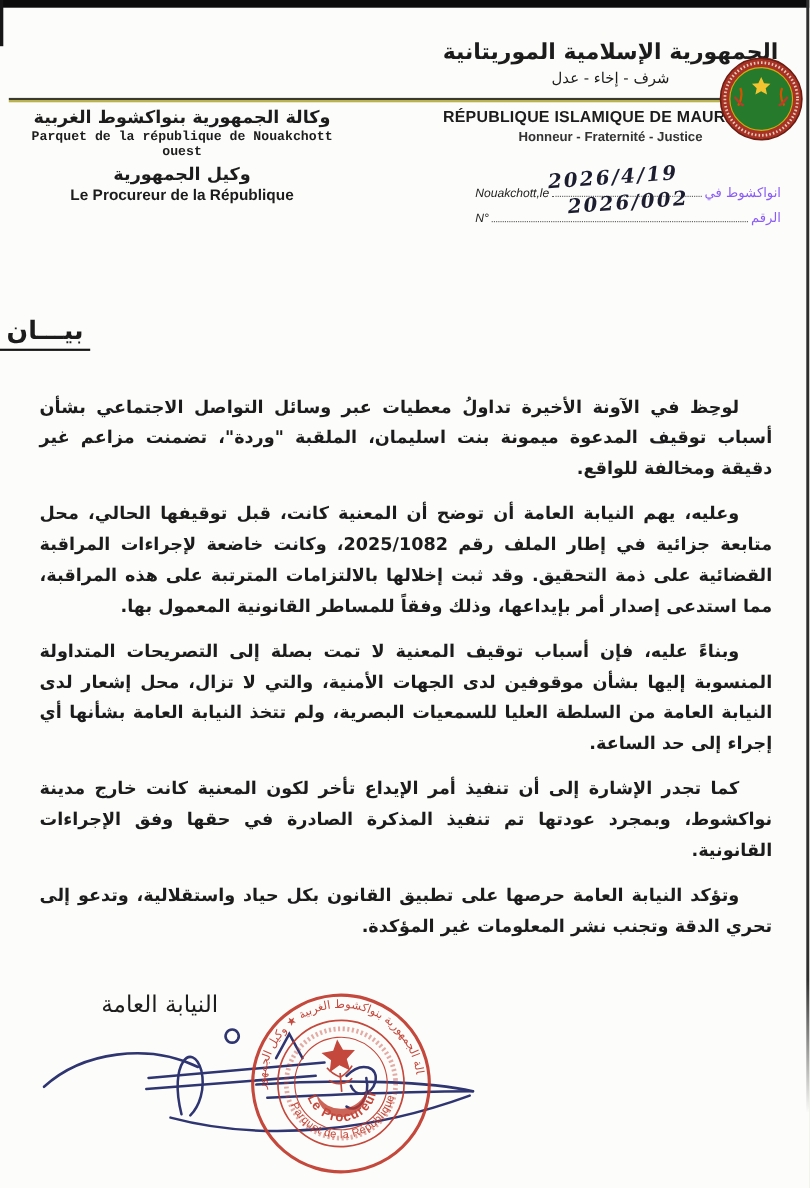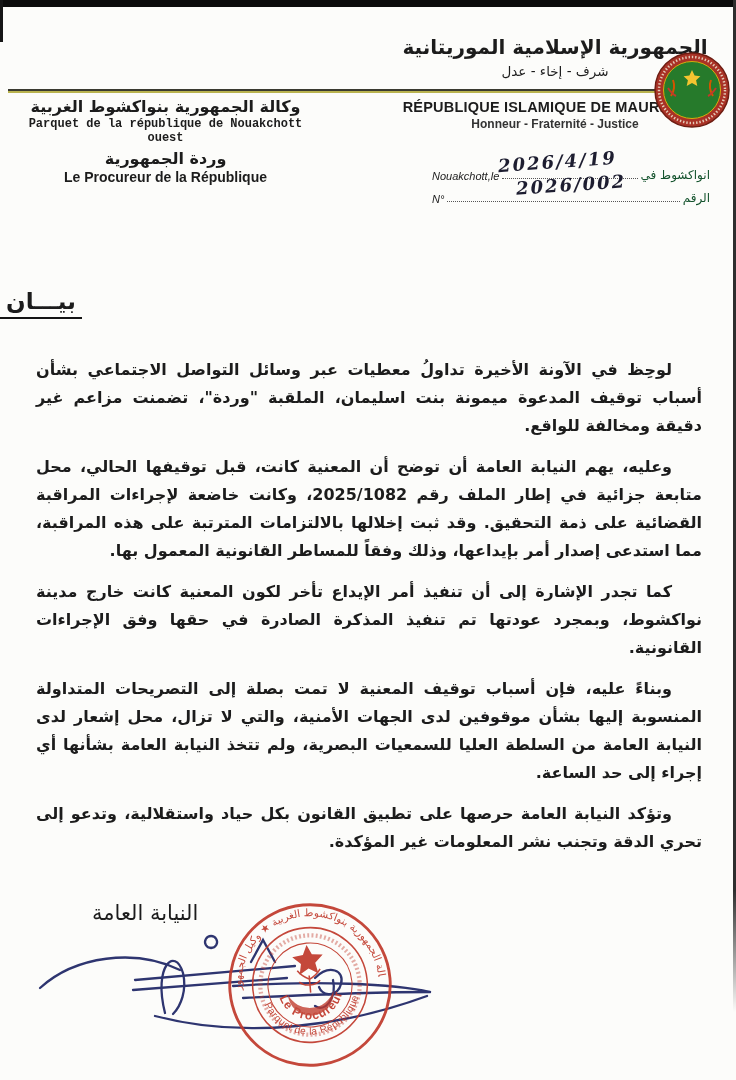--- a/index.html
+++ b/index.html
@@ -32,21 +32,21 @@
   .office-block { position:absolute; left:18px; top:97px; width:295px; text-align:center; }
   .office-ar1 { font-size:16px; font-weight:bold; }
   .office-fr1 { font-family:Liberation Mono, monospace; font-size:12px; font-weight:bold; margin-top:1px; }
   .office-ar2 { font-size:16px; font-weight:bold; margin-top:4px; }
   .office-fr2 { font-family:"Liberation Sans", sans-serif; font-size:14px; font-weight:bold; margin-top:1px; }
 
   
   .ref-block { position:absolute; left:432px; top:160px; width:278px; }
   .ref-line { position:relative; display:flex; align-items:flex-end; height:23px; }
   .ref-fr { font-family:"Liberation Sans", sans-serif; font-size:11px; color:#222; padding-bottom:1px;font-style:italic; }
-  .ref-ar { font-size:12px; color:#14532d; padding-bottom:1px; }
+  .ref-ar { font-size:12px; color:#8b5cf6; padding-bottom:1px; }
   .ref-dots { flex:1; border-bottom:1.6px dotted #555; margin:0 3px 4px 3px; }
   .handwritten { position:absolute; top:-9px; font-family:"DejaVu Serif", serif; font-style:italic;
     font-weight:bold; font-size:18px; letter-spacing:2px; color:#1d1d30; transform:rotate(-4deg); }
   .hw-date { left:66px; }
   .hw-num  { left:84px; }
 
   
   .doc-title-wrap { position:absolute; left:0; top:288px; width:736px; }
   .doc-title { display:inline-block; font-size:23px; font-weight:bold;
     border-bottom:2.5px solid #141414; padding:0 6px 3px 6px; }
@@ -86,21 +86,21 @@
     <circle cx="40" cy="40" r="28.5" fill="#267a2b" stroke="#d4ac0d" stroke-width="1"></circle>
     <path d="M40,20 L42.6,25.6 L48.4,26.2 L44.1,30.2 L45.3,36 L40,33 L34.7,36 L35.9,30.2 L31.6,26.2 L37.4,25.6 Z" fill="#f4c430"></path>
     <path d="M23,41 A17,17 0 0 0 57,41 A13,13 0 0 1 23,41 Z" fill="#f4c430"></path>
     <path d="M19,46 q5,-8 2,-16 M61,46 q-5,-8 -2,-16" stroke="#d35400" stroke-width="2" fill="none"></path>
     <path d="M16,38 q4,6 8,8 M64,38 q-4,6 -8,8" stroke="#c0392b" stroke-width="2" fill="none"></path>
   </svg>
 
   <div class="office-block">
     <div class="office-ar1">وكالة الجمهورية بنواكشوط الغربية</div>
     <div class="office-fr1">Parquet de la république de Nouakchott ouest</div>
-    <div class="office-ar2">وردة الجمهورية</div>
+    <div class="office-ar2">وكيل الجمهورية</div>
     <div class="office-fr2">Le Procureur de la République</div>
   </div>
 
   <div class="ref-block">
     <div class="ref-line">
       <span class="ref-fr">Nouakchott,le</span>
       <span class="ref-dots"></span>
       <span class="ref-ar">انواكشوط في</span>
       <span class="handwritten hw-date">2026/4/19</span>
     </div>
@@ -112,22 +112,22 @@
     </div>
   </div>
 
   <div class="doc-title-wrap">
     <span class="doc-title">بيـــان</span>
   </div>
 
   <div class="body-text">
     <p>لوحِظ في الآونة الأخيرة تداولُ معطيات عبر وسائل التواصل الاجتماعي بشأن أسباب توقيف المدعوة ميمونة بنت اسليمان، الملقبة "وردة"، تضمنت مزاعم غير دقيقة ومخالفة للواقع.</p>
     <p>وعليه، يهم النيابة العامة أن توضح أن المعنية كانت، قبل توقيفها الحالي، محل متابعة جزائية في إطار الملف رقم 2025/1082، وكانت خاضعة لإجراءات المراقبة القضائية على ذمة التحقيق. وقد ثبت إخلالها بالالتزامات المترتبة على هذه المراقبة، مما استدعى إصدار أمر بإيداعها، وذلك وفقاً للمساطر القانونية المعمول بها.</p>
+    <p>وبناءً عليه، فإن أسباب توقيف المعنية لا تمت بصلة إلى التصريحات المتداولة المنسوبة إليها بشأن موقوفين لدى الجهات الأمنية، والتي لا تزال، محل إشعار لدى النيابة العامة من السلطة العليا للسمعيات البصرية، ولم تتخذ النيابة العامة بشأنها أي إجراء إلى حد الساعة.</p>
     <p>كما تجدر الإشارة إلى أن تنفيذ أمر الإيداع تأخر لكون المعنية كانت خارج مدينة نواكشوط، وبمجرد عودتها تم تنفيذ المذكرة الصادرة في حقها وفق الإجراءات القانونية.</p>
-    <p>وبناءً عليه، فإن أسباب توقيف المعنية لا تمت بصلة إلى التصريحات المتداولة المنسوبة إليها بشأن موقوفين لدى الجهات الأمنية، والتي لا تزال، محل إشعار لدى النيابة العامة من السلطة العليا للسمعيات البصرية، ولم تتخذ النيابة العامة بشأنها أي إجراء إلى حد الساعة.</p>
     <p>وتؤكد النيابة العامة حرصها على تطبيق القانون بكل حياد واستقلالية، وتدعو إلى تحري الدقة وتجنب نشر المعلومات غير المؤكدة.</p>
   </div>
 
   <div class="sign-title">النيابة العامة</div>
 
   <svg class="signature-svg" width="630" height="160" viewBox="0 0 630 160">
     <g fill="none" stroke="#2e3570" stroke-width="2.3" stroke-linecap="round">
       <path d="M25,70 C60,38 120,30 165,52"></path>
       <path d="M150,95 C138,48 160,28 168,55 C172,72 166,88 158,96"></path>
       <path d="M120,62 L280,48"></path>

